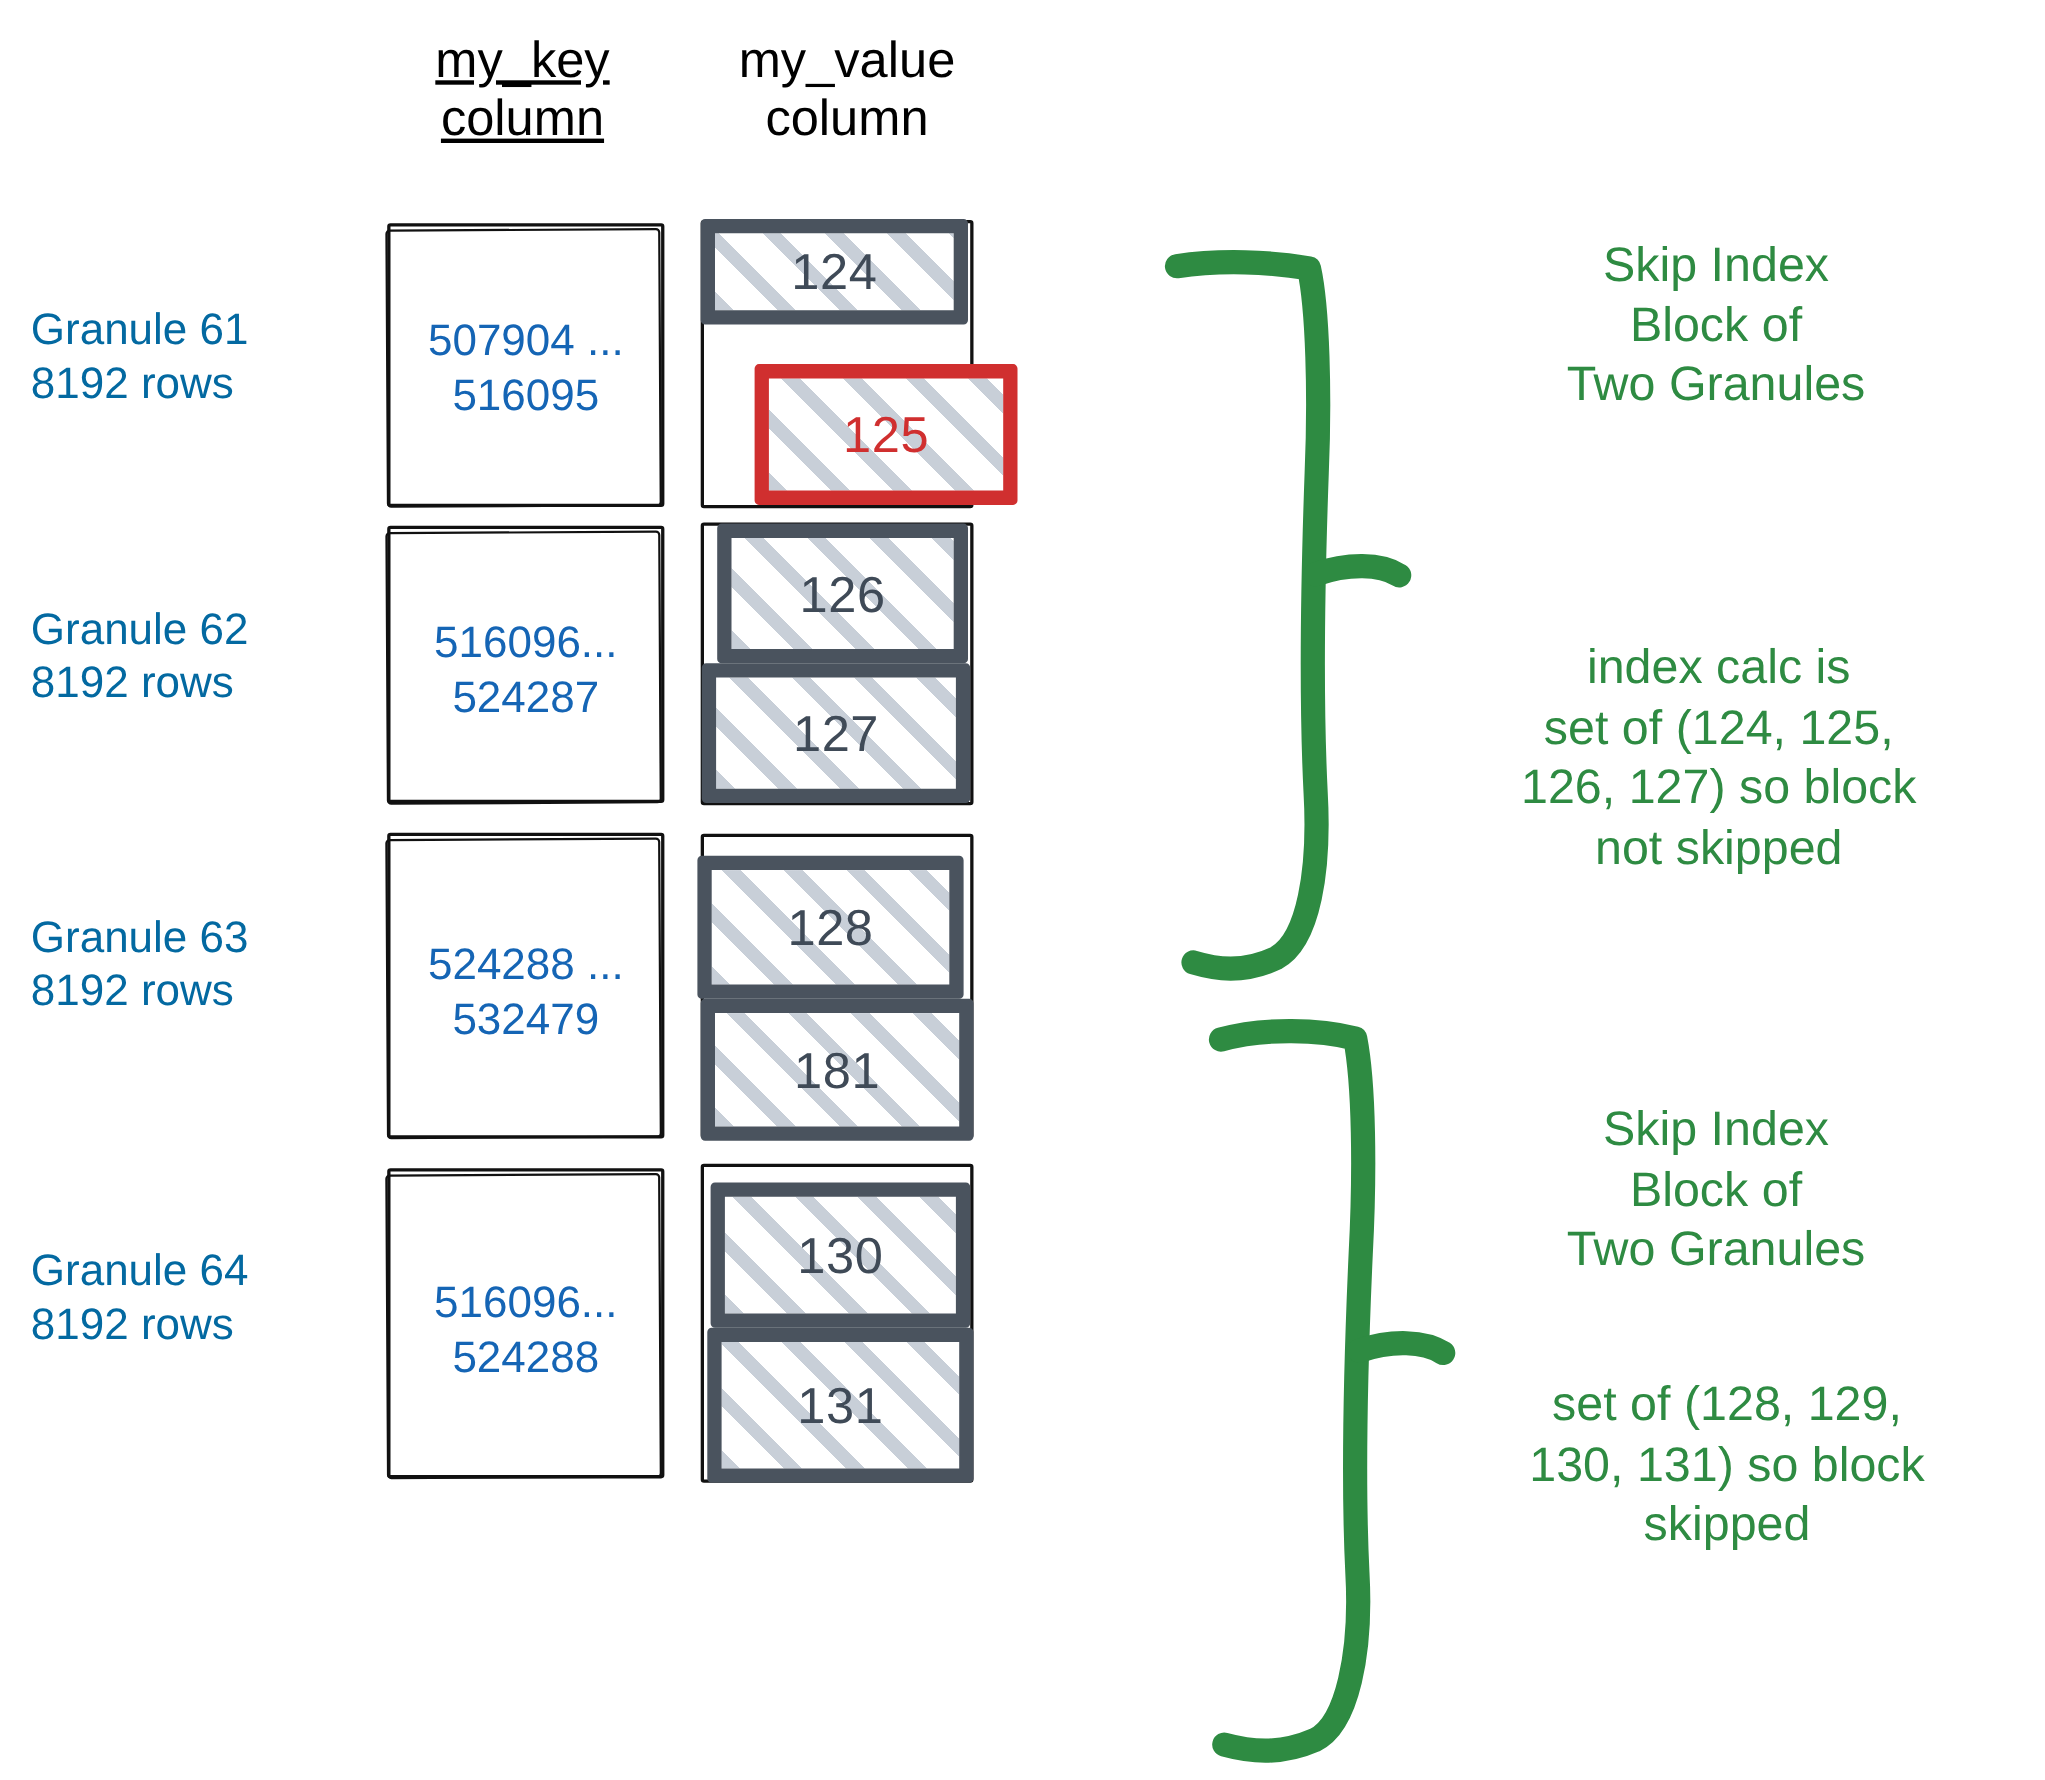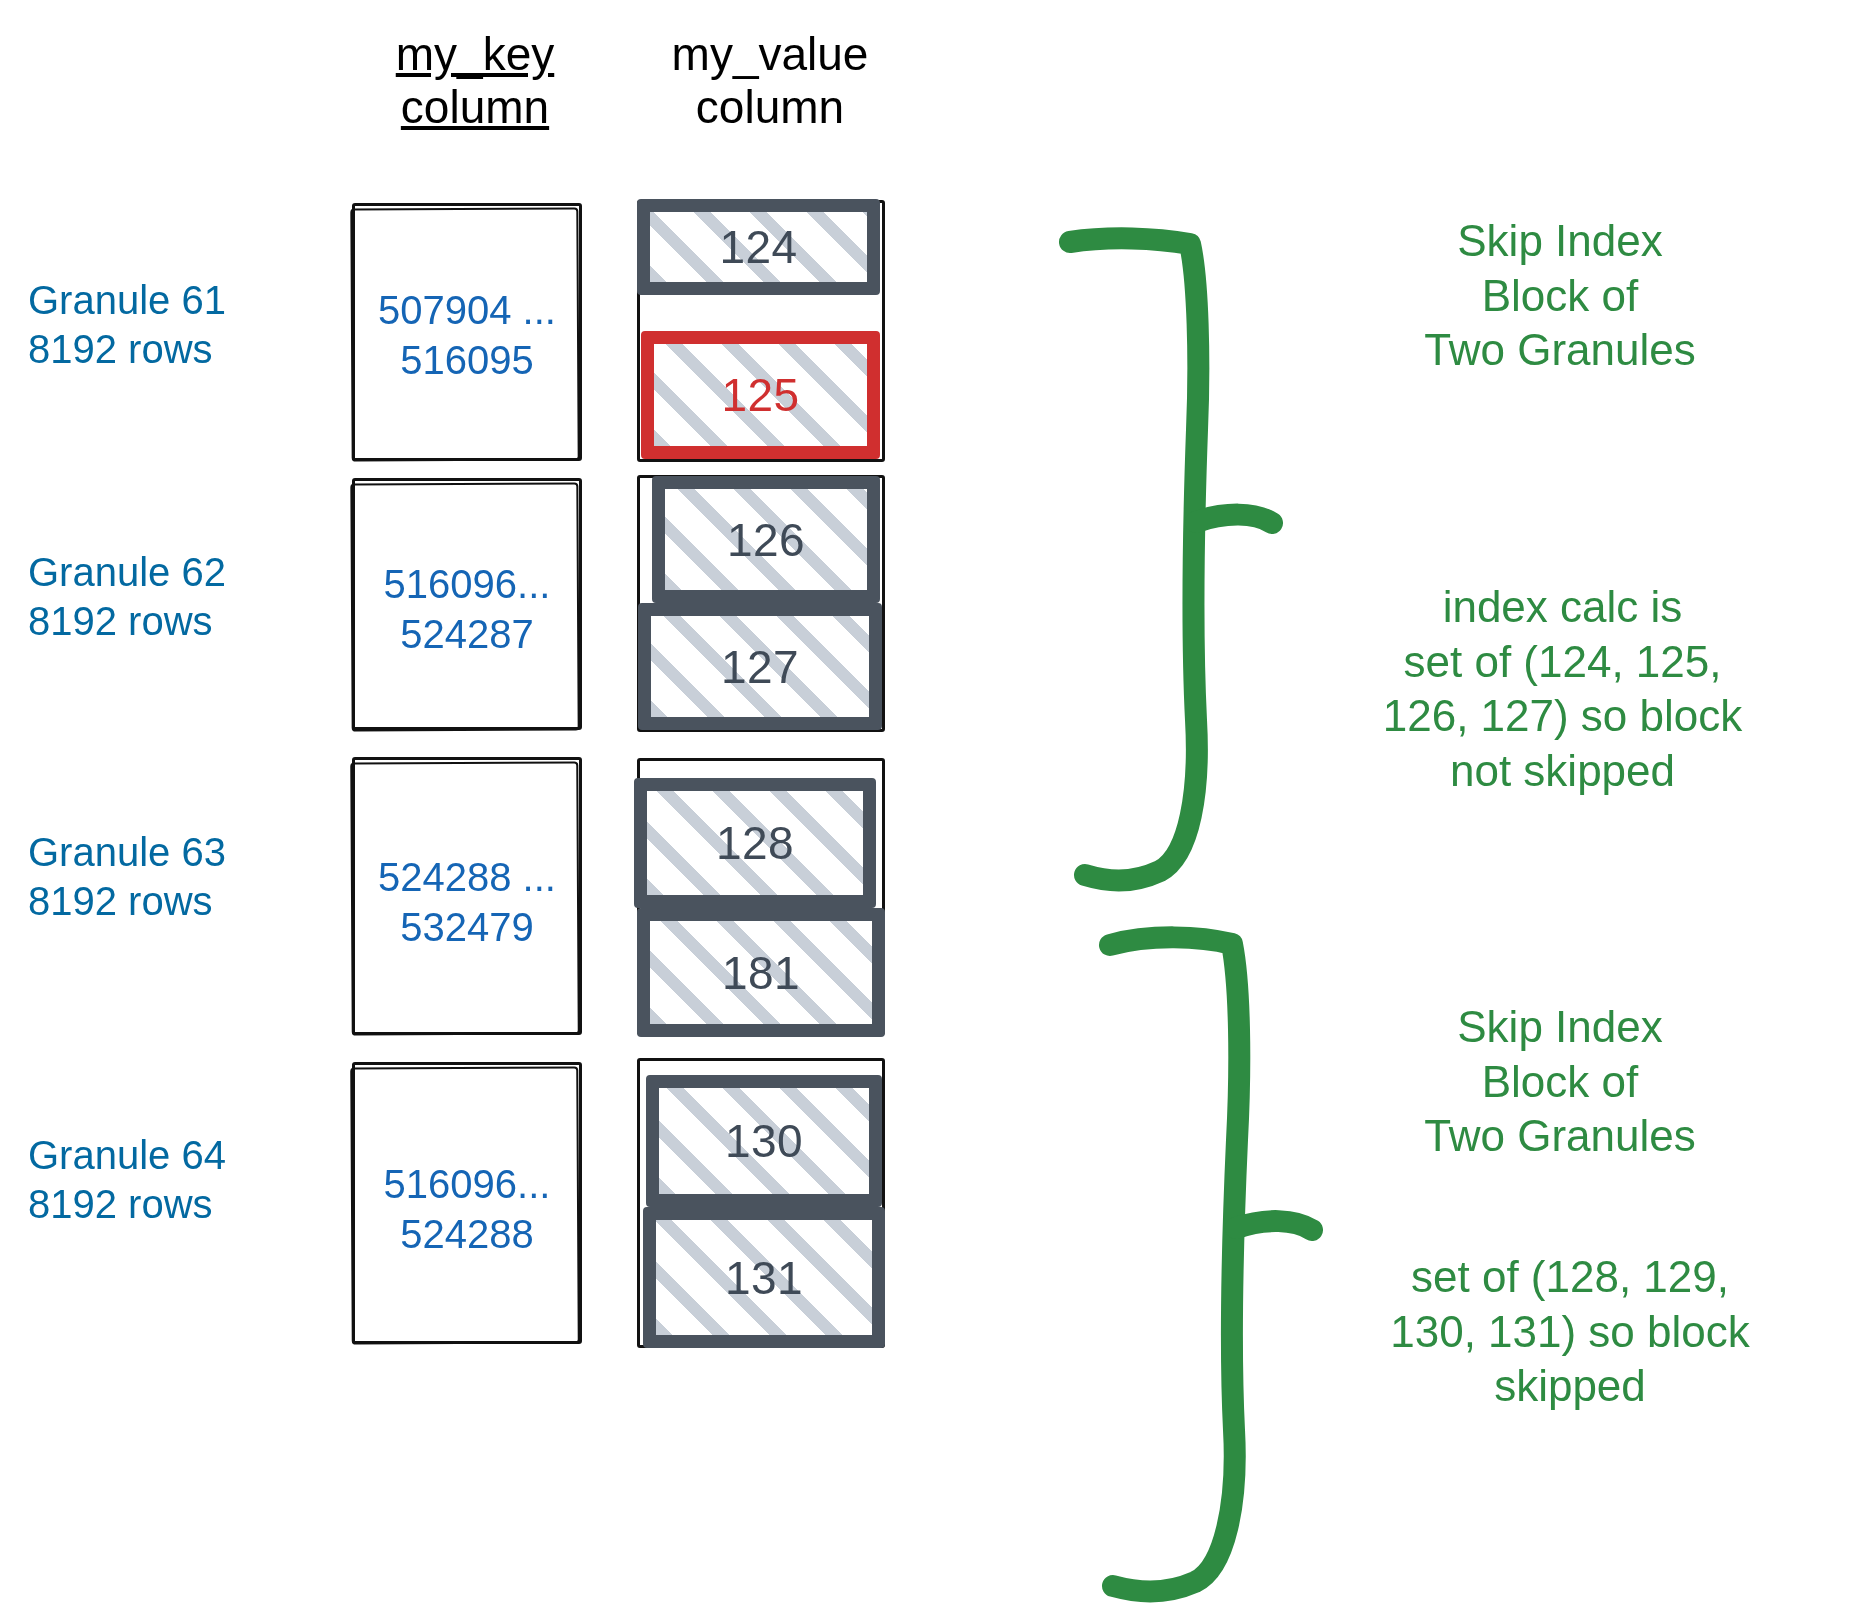--- a/index.html
+++ b/index.html
@@ -35,21 +35,21 @@
     font-size: 40px;
     line-height: 1.22;
     color: #0369a1;
     white-space: pre-line;
   }
 
   
   .key-box {
     position: absolute;
     left: 352px;
-    width: 230px;
+    width: 252px;
     box-sizing: border-box;
     border: 3px solid #111111;
     background: #ffffff;
     border-radius: 3px;
     padding-left: 35px;
   }
   .key-box::before {
     
     content: "";
     position: absolute;
@@ -94,20 +94,21 @@
       #ffffff 12px,
       #ffffff 40px
     );
     border-radius: 4px;
     display: flex;
     align-items: center;
     justify-content: center;
   }
   .val-cell.red {
     border-color: #d02f2f;
+    margin-left: 45px;
   }
   .val-num {
     font-size: 46px;
     color: #3f4a57;
     letter-spacing: 0.5px;
   }
   .val-cell.red .val-num {
     color: #d02f2f;
   }
 

